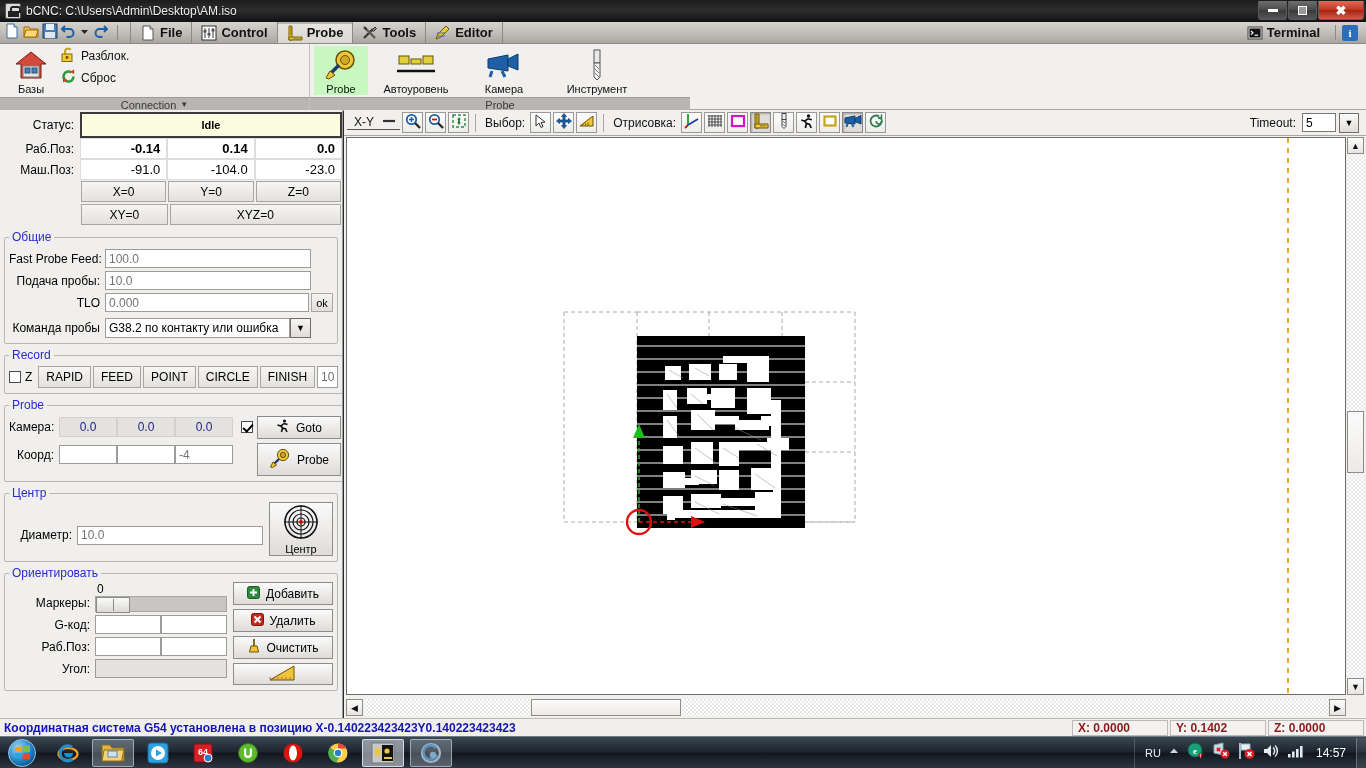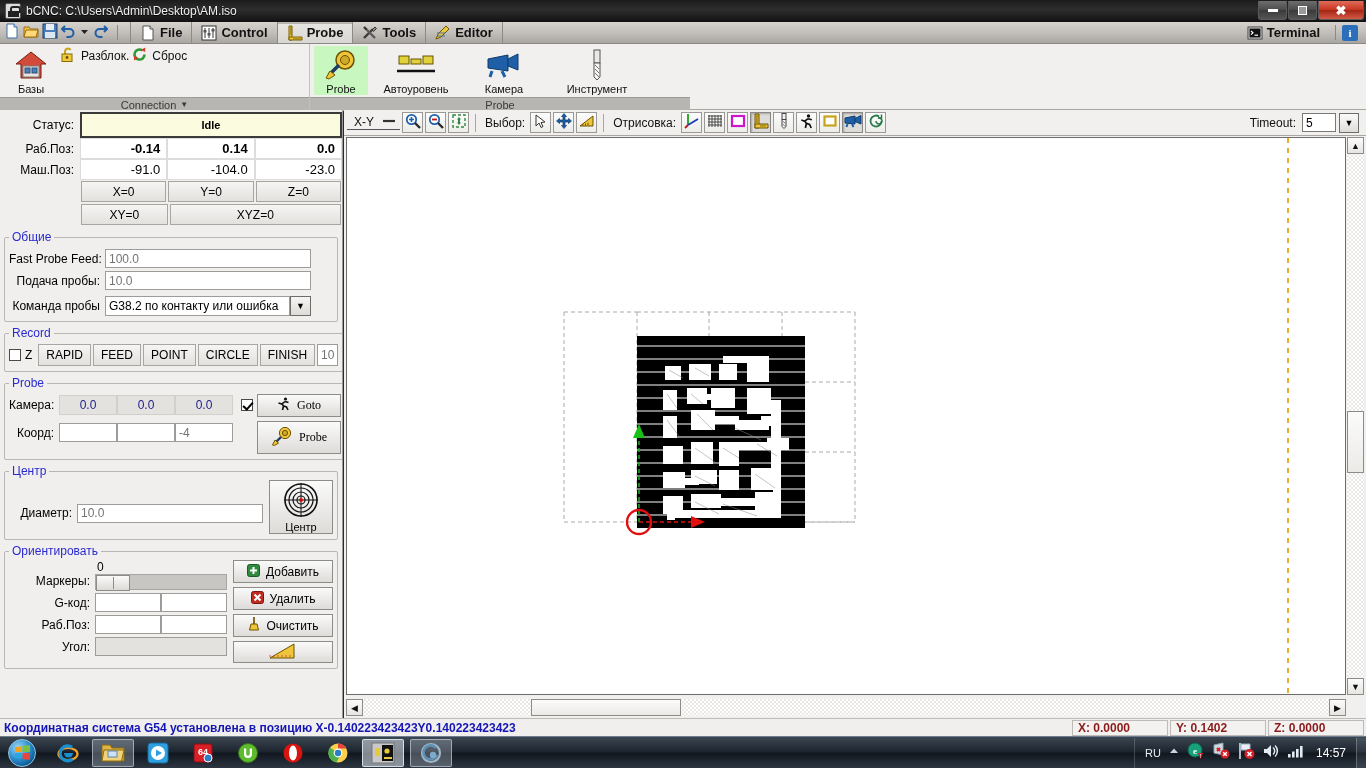--- a/index.html
+++ b/index.html
@@ -100,21 +100,21 @@
   .bigbtn {
     width: 54px; display: flex; flex-direction: column; align-items: center;
     padding-top: 2px; font-size: 11px; color: #111; cursor: default;
   }
   .bigbtn.sel { background: #c9f7c0; }
   .bigbtn .glyph { height: 34px; display:flex;align-items:center;justify-content:center;}
   .bigbtn .cap { margin-top: 1px; white-space: nowrap; }
   .wide { width: 92px; }
   .wide2 { width: 80px; }
 
-  .smallcol { display: flex; gap: 2px; padding-left:2px;}
+  .smallcol { display: flex; flex-direction: column; gap: 2px; padding-left:2px;}
   .smallbtn { display: flex; align-items: center; gap: 4px; font-size: 12px; color:#111; cursor: default; }
 
   
   #leftpanel {
     position: absolute; left: 0; top: 110px; width: 343px; height: 608px;
     background: #f0efed; overflow: hidden;
     border-right: 1px solid #9a9a9a;
   }
   .dro-row { display: flex; align-items: stretch; }
   .dro-label { width: 80px; text-align: right; padding-right: 6px; font-size: 12px; color:#000; display:flex;align-items:center;justify-content:flex-end;padding-left:27px;}
@@ -521,20 +521,25 @@
     <div class="frow">
       <div class="flabel" style="width:96px">Fast Probe Feed:</div>
       <div class="fin">100.0</div>
       <div style="width:22px"></div>
     </div>
     <div class="frow">
       <div class="flabel" style="width:96px">Подача пробы:</div>
       <div class="fin">10.0</div>
       <div style="width:22px"></div>
     </div>
+    <div class="frow">
+      <div class="flabel" style="width:96px">TLO</div>
+      <div class="fin">0.000</div>
+      <div class="okbtn">ok</div>
+    </div>
     <div class="frow" style="margin-top:6px;">
       <div class="flabel" style="width:96px">Команда пробы</div>
       <div class="combo">
         <div class="cbtxt">G38.2 по контакту или ошибка</div>
         <div class="cbarrow">▼</div>
       </div>
       <div style="width:22px"></div>
     </div>
   </fieldset>
 
@@ -564,21 +569,21 @@
           <span class="chk on" style="margin-left:8px;"></span>
         </div>
         <div class="frow" style="margin-top:8px;">
           <div class="flabel" style="width:50px">Коорд:</div>
           <div class="fin" style="width:58px;flex:none;"></div>
           <div class="fin" style="width:58px;flex:none;"></div>
           <div class="fin" style="width:58px;flex:none;">-4</div>
           <span style="width:20px;"></span>
         </div>
       </div>
-      <div style="width:84px;display:flex;flex-direction:column;gap:4px;padding-top:2px;font-family:Liberation Serif, serif;">
+      <div style="width:84px;display:flex;flex-direction:column;gap:4px;padding-top:2px;">
         <div class="actbtn" style="height:23px;">
           <span>
             <svg width="14" height="14" viewBox="0 0 14 14">
                 <circle cx="8.5" cy="2" r="1.6" fill="#111"></circle>
                 <path d="M8 4.5 L5 7 L6.5 9 L5.5 13" fill="none" stroke="#111" stroke-width="1.6"></path>
                 <path d="M6.5 9 L9.5 10 L11 13" fill="none" stroke="#111" stroke-width="1.6"></path>
                 <path d="M5 7 L1.5 6" stroke="#111" stroke-width="1.6"></path>
                 <path d="M8 4.5 L11.5 5.5" stroke="#111" stroke-width="1.6"></path>
               </svg>
           </span>

